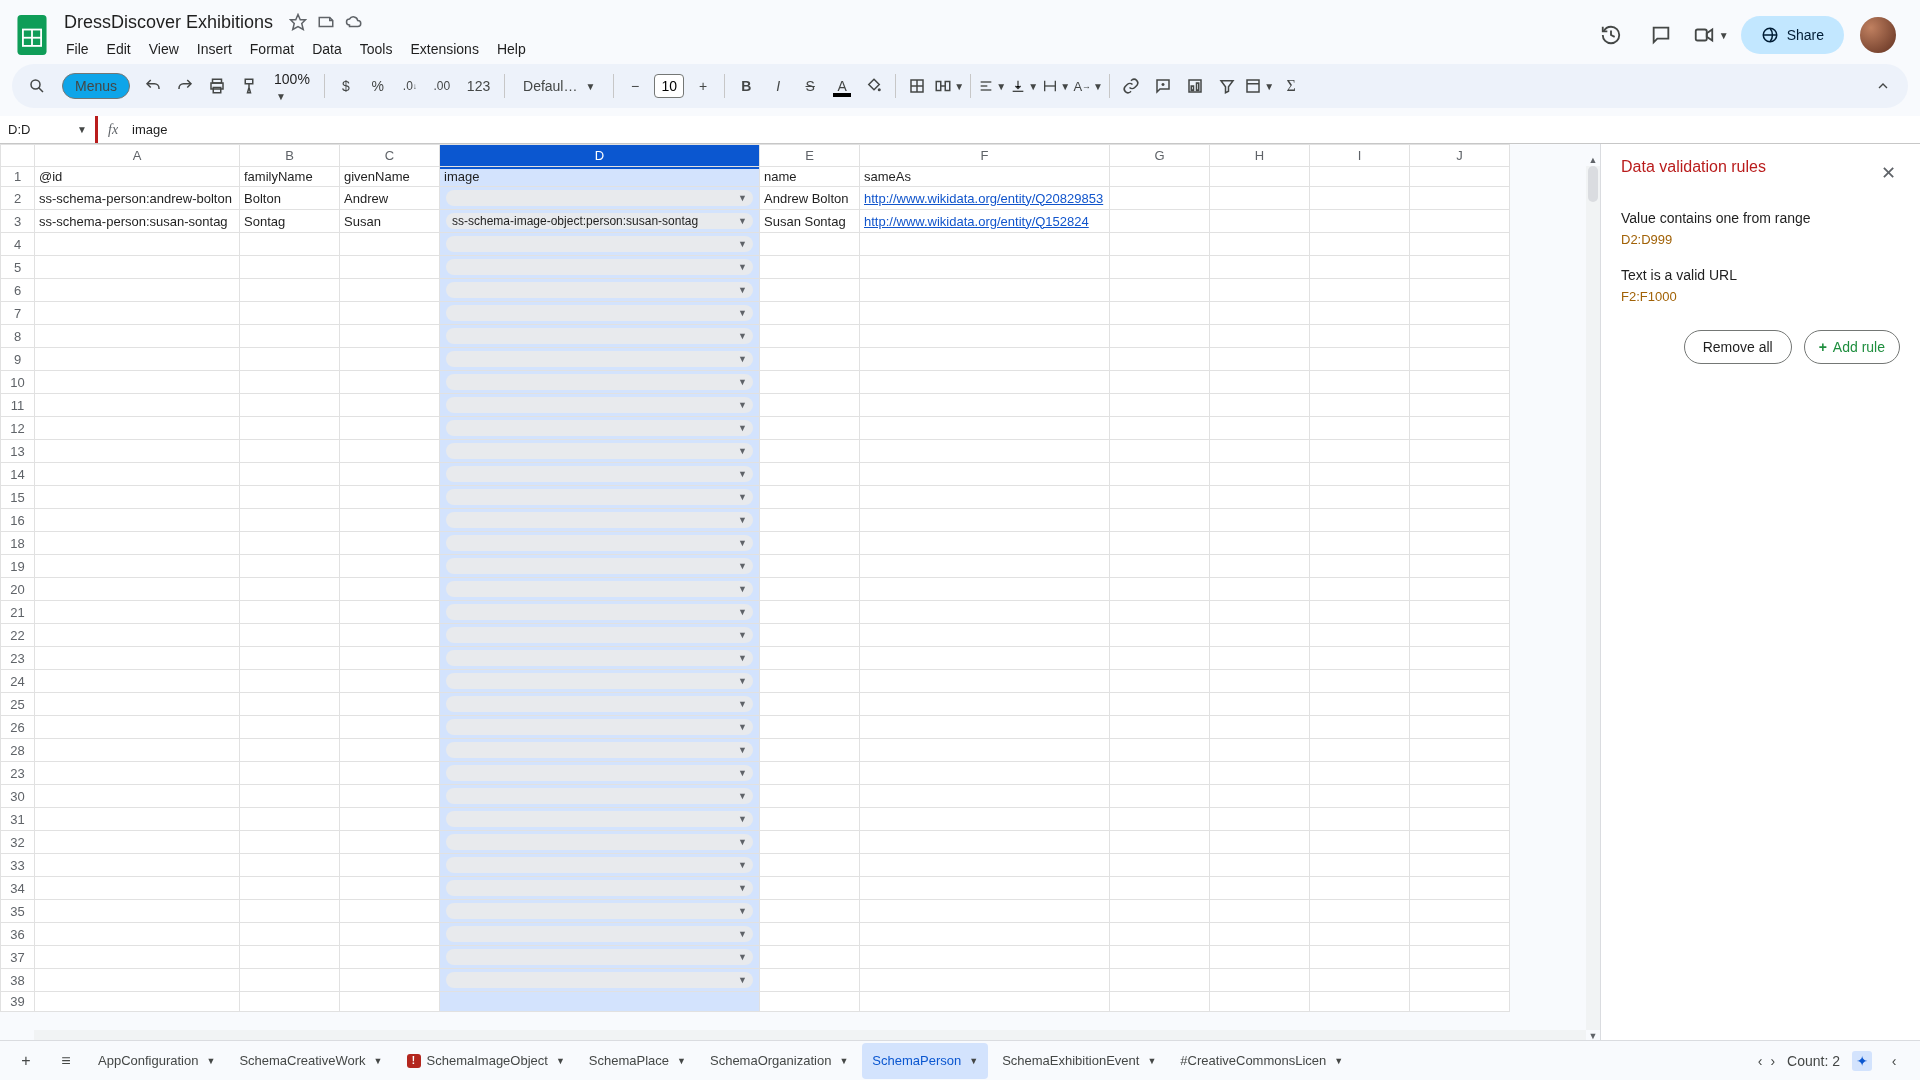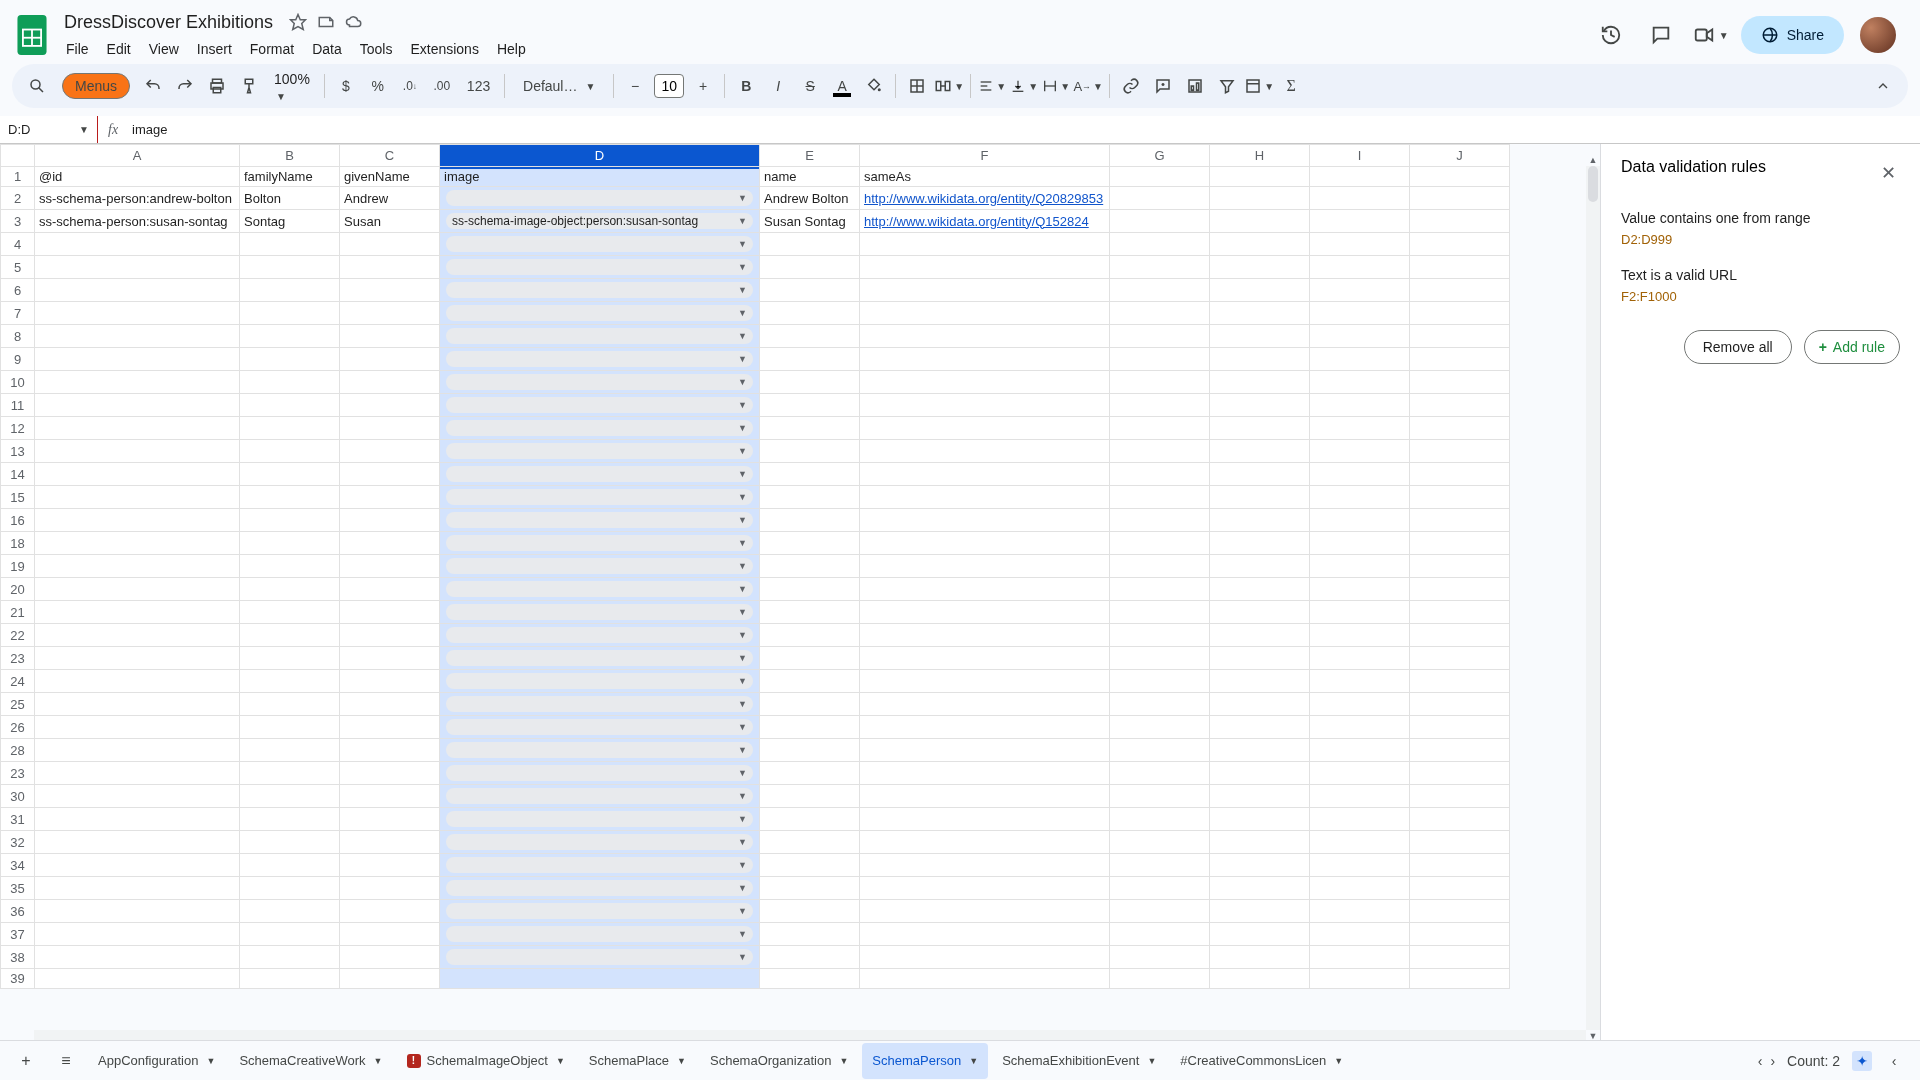--- a/index.html
+++ b/index.html
@@ -17,33 +17,33 @@
   .titlebar .right { margin-left: auto; display: flex; align-items: center; gap: 10px; padding-right: 12px; }
   .icon-btn { width: 40px; height: 40px; display: flex; align-items: center; justify-content: center; border-radius: 20px; cursor: pointer; color: #444746; }
   .meet-btn { display:flex; align-items:center; gap:2px; }
   .share-btn { display: flex; align-items: center; gap: 8px; background: #c2e7ff; padding: 10px 20px; border-radius: 40px; font-size: 14px; font-weight: 500; color: #001d35; cursor: pointer; }
   .avatar { width: 36px; height: 36px; border-radius: 50%; background: radial-gradient(circle at 30% 30%, #c08060, #603020); margin-left: 6px; }
   
   .toolbar { display: flex; align-items: center; margin: 0 12px; background: #edf2fa; border-radius: 40px; padding: 4px 10px; height: 44px; gap: 2px; }
   .tbtn { min-width: 30px; height: 30px; display: flex; align-items: center; justify-content: center; border-radius: 4px; color: #444746; cursor: pointer; font-size: 14px; }
   .tbtn.wide { padding: 0 8px; }
   .sep { width: 1px; height: 24px; background: #c7c7c7; margin: 0 4px; }
-  .menus-chip { display: flex; align-items: center; gap: 6px; background: #f97316; border: 1px solid #747775; border-radius: 16px; padding: 4px 12px; font-size: 14px; color: #444746; cursor:pointer; margin-left:8px; margin-right:6px;}
+  .menus-chip { display: flex; align-items: center; gap: 6px; background: #0ea5e9; border: 1px solid #747775; border-radius: 16px; padding: 4px 12px; font-size: 14px; color: #444746; cursor:pointer; margin-left:8px; margin-right:6px;}
   .zoom { display: flex; align-items: flex-start; gap: 4px; padding: 0 6px; font-size: 14px; color: #1f1f1f; flex-direction: column; }
   .font-sel { display:flex; align-items:center; gap:6px; padding:0 8px; font-size:14px; width:96px; }
   .size-box { display:flex; align-items:center; gap:4px; }
   .size-input { width: 30px; height: 24px; border: 1px solid #747775; border-radius: 4px; text-align: center; font-size: 14px; background: #fff; }
   .text-color-btn { position:relative; }
   .text-color-underline { position:absolute; bottom:4px; left:6px; right:6px; height:4px; background:#000; }
   .tdrop { display:flex; align-items:center; }
   .chev { font-size: 10px; color:#444746; margin-left:2px; }
   .collapse-up { margin-left:auto; }
   
   .namebox-row { display:flex; align-items:center; border-bottom:1px solid #c7c7c7; height:28px; background:#fff; margin-top:8px; }
-  .name-box { width: 98px; border-right:1px solid #b91c1c; display:flex; align-items:center; justify-content:space-between; padding:0 8px; font-size:13px; color:#1f1f1f; height:100%; }
+  .name-box { width: 98px; border-right:3px solid #b91c1c; display:flex; align-items:center; justify-content:space-between; padding:0 8px; font-size:13px; color:#1f1f1f; height:100%; }
   .fx { font-style: italic; font-family: serif; padding:0 10px; color:#5f6368; font-size:14px; }
   .formula-input { flex:1; font-size:13px; color:#1f1f1f; padding:0 4px; outline:none; border:none; background:none; }
   .main { display:flex; height: calc(100% - 64px - 44px - 8px - 28px - 40px); }
   
   .grid-wrap { flex:1; position:relative; overflow:hidden; }
   table.grid { border-collapse: collapse; table-layout: fixed; background:#fff; }
   table.grid th, table.grid td { border: 1px solid #e1e1e1; font-size: 13px; color:#1f1f1f; text-align:left; padding: 2px 4px; height: 20px; overflow:hidden; white-space:nowrap; }
   table.grid th { background:#fff; font-weight:400; text-align:center; color:#5f6368; }
   table.grid th.corner { background:#fff; width:34px; }
   table.grid th.rowh { background:#fff; width:34px; text-align:center; }
@@ -55,21 +55,21 @@
   .chip .chip-text { flex:1; overflow:hidden; text-overflow:ellipsis; }
   .chip .chev { color:#5f6368; font-size:9px; }
   td a { color:#1155cc; text-decoration:underline; }
   .hscroll-track { position:absolute; bottom:0; left:34px; right:14px; height:10px; background:#f1f3f4; }
   .vscroll-track { position:absolute; top:22px; right:0; bottom:10px; width:14px; background:#f1f3f4; }
   .vscroll-thumb { position:absolute; top:0; left:2px; width:10px; height:36px; background:#dadce0; border-radius:5px; }
   .vscroll-arrow { position:absolute; left:0; width:14px; height:12px; display:flex; align-items:center; justify-content:center; font-size:9px; color:#5f6368; }
   
   .side { width: 320px; border-left:1px solid #dadce0; background:#fff; display:flex; flex-direction:column; padding:14px 0; }
   .side-head { display:flex; align-items:flex-start; justify-content:space-between; padding:0 20px 12px 20px; }
-  .side-title { font-size:16px; font-weight:500; color:#000000; }
+  .side-title { font-size:16px; font-weight:500; color:#b91c1c; }
   .close-x { color:#5f6368; cursor:pointer; font-size:18px; padding:4px; }
   .rule { padding:10px 20px; cursor:pointer; }
   .rule-title { font-size:14px; color:#1f1f1f; margin-bottom:6px; }
   .rule-range { font-size: 13px; color:#a16207; }
   .side-actions { display:flex; gap:12px; justify-content:flex-end; padding:16px 20px; }
   .btn-outline { border:1px solid #747775; border-radius:24px; padding:8px 18px; font-size:14px; background:#fff; color:#1f1f1f; cursor:pointer; }
   .btn-add { border:1px solid #747775; border-radius:24px; padding:8px 14px; font-size:14px; background:#fff; color:#1e8e3e; cursor:pointer; display:flex; align-items:center; gap:6px; }
   
   .sheetbar { height:40px; display:flex; align-items:center; background:#f8fafd; border-top:1px solid #dadce0; padding:0 8px; gap:4px; }
   .sheet-add, .sheet-all { width:36px; height:36px; display:flex; align-items:center; justify-content:center; color:#444746; border-radius:4px; cursor:pointer; }
@@ -856,20 +856,38 @@
             </td>
             <td class="col-E"></td>
             <td class="col-F"></td>
             <td class="col-G"></td>
             <td class="col-H"></td>
             <td class="col-I"></td>
             <td class="col-J"></td>
           </tr>
           <tr>
             <th class="rowh">32</th>
+            <td class="col-A"></td>
+            <td class="col-B"></td>
+            <td class="col-C"></td>
+            <td class="col-D">
+              <div class="chip">
+                <span class="chip-text"></span>
+                <span class="chev">▼</span>
+              </div>
+            </td>
+            <td class="col-E"></td>
+            <td class="col-F"></td>
+            <td class="col-G"></td>
+            <td class="col-H"></td>
+            <td class="col-I"></td>
+            <td class="col-J"></td>
+          </tr>
+          <tr>
+            <th class="rowh">33</th>
             <td class="col-A"></td>
             <td class="col-B"></td>
             <td class="col-C"></td>
             <td class="col-D">
               <div class="chip">
                 <span class="chip-text"></span>
                 <span class="chev">▼</span>
               </div>
             </td>
             <td class="col-E"></td>

